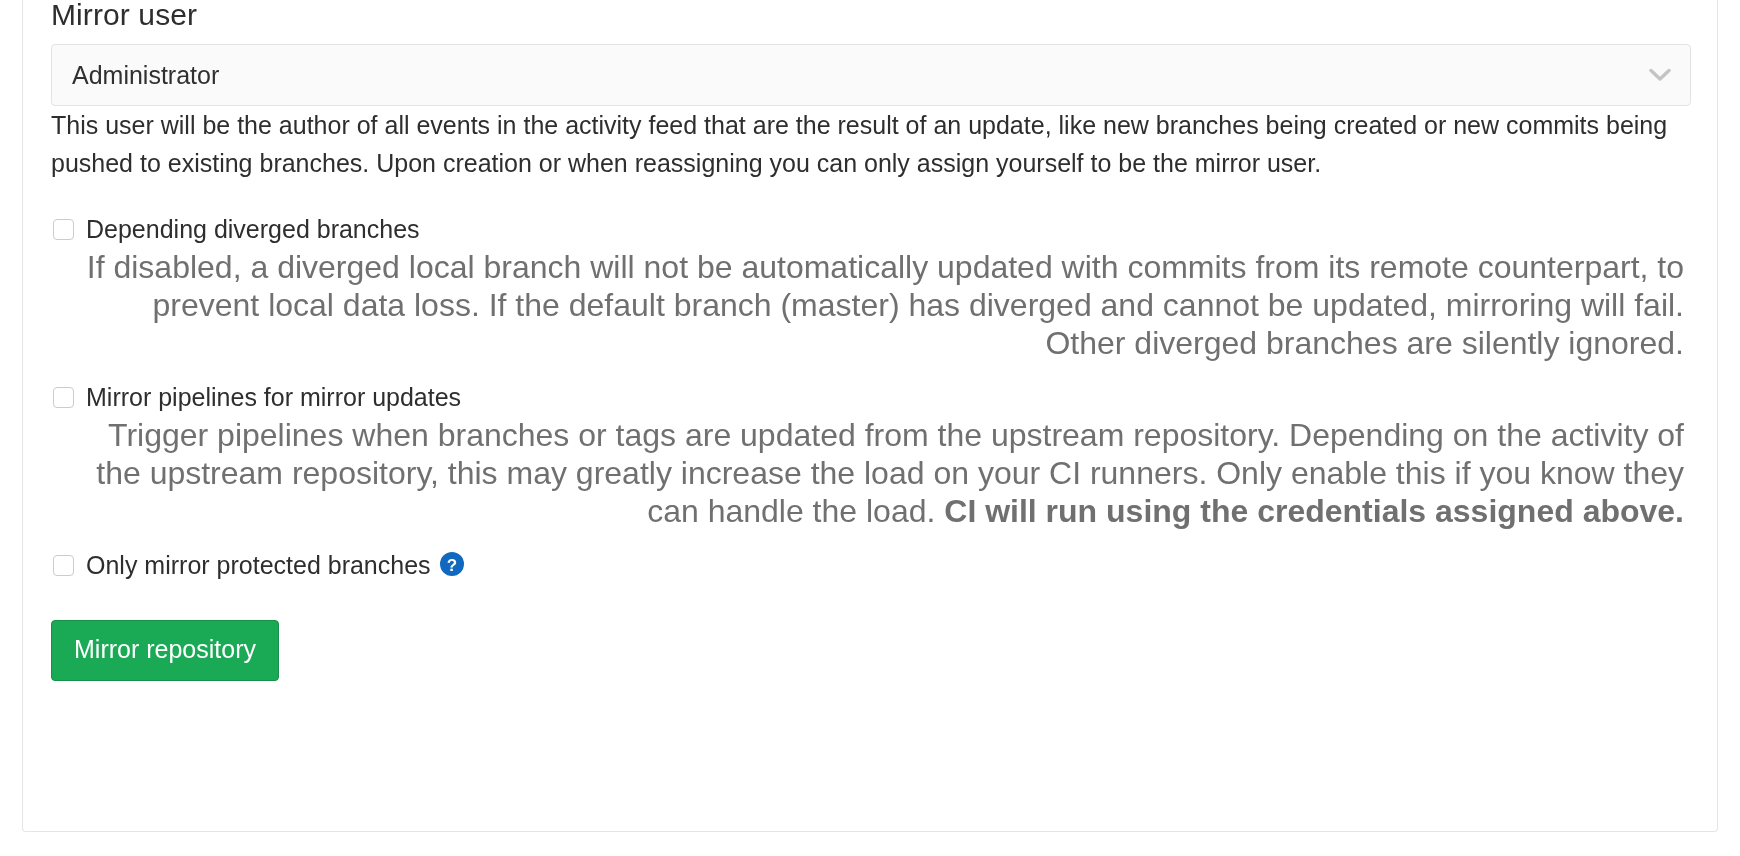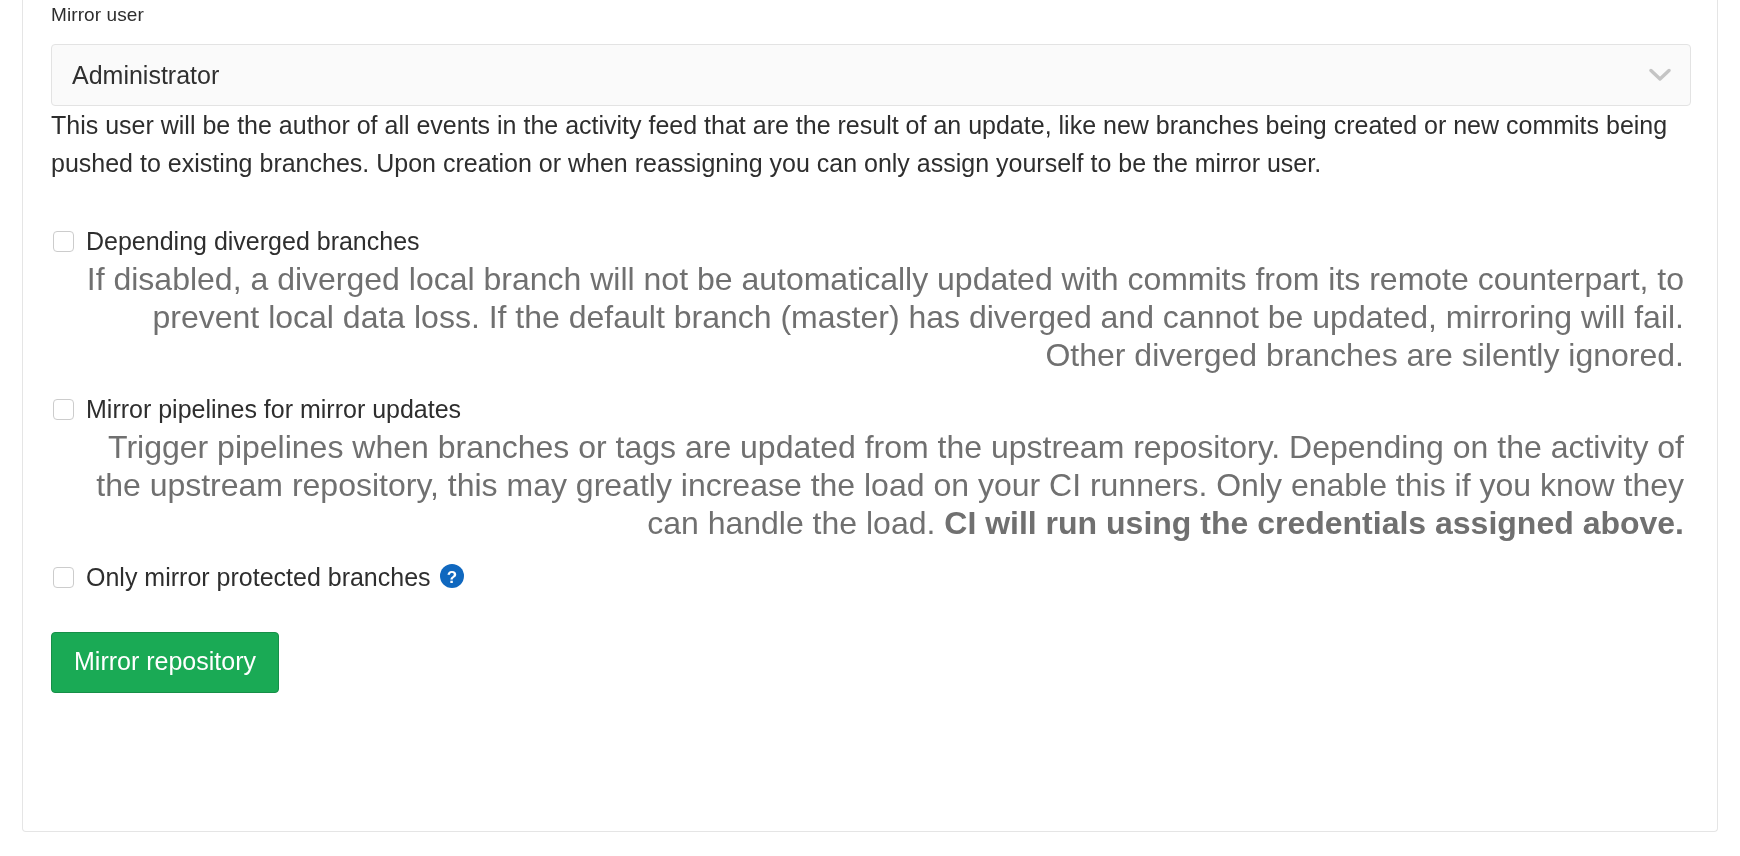--- a/index.html
+++ b/index.html
@@ -31,21 +31,21 @@
   .card-body {
     position: absolute;
     left: 28px;
     top: 40px;
     width: 1640px;
   }
 
   
   .field-label {
     display: block;
-    font-size: 19px;
+    font-size: 30px;
     line-height: 30px;
     color: #2e2e2e;
     font-weight: 400;
     margin: 0 0 14px 0;
     letter-spacing: 0.1px;
   }
 
   
   .select-wrap {
     position: relative;
@@ -77,21 +77,21 @@
     align-items: center;
     pointer-events: none;
   }
   .select-caret svg { display: block; }
 
   
   .desc {
     font-size: 25px;
     line-height: 38px;
     color: #2e2e2e;
-    margin: 0 0 40px 0;
+    margin: 0 0 28px 0;
     max-width: 1630px;
   }
 
   
   .check-group { margin-bottom: 16px; }
 
   .check-row {
     display: flex;
     align-items: flex-start;
   }

